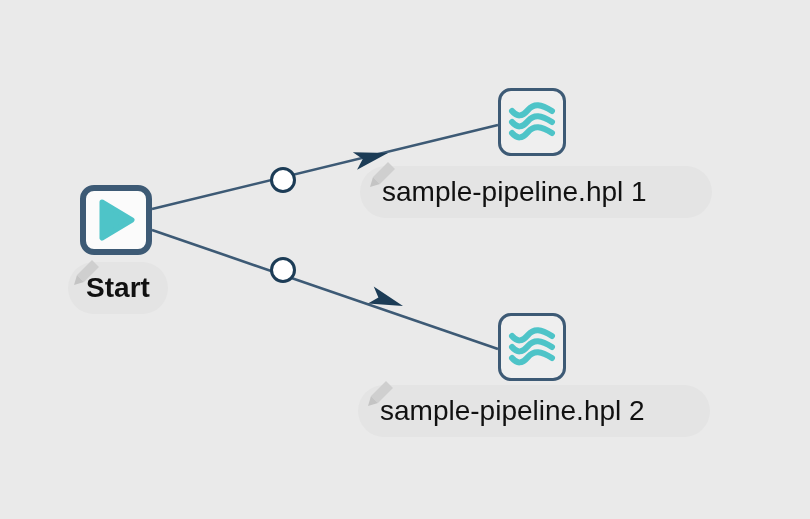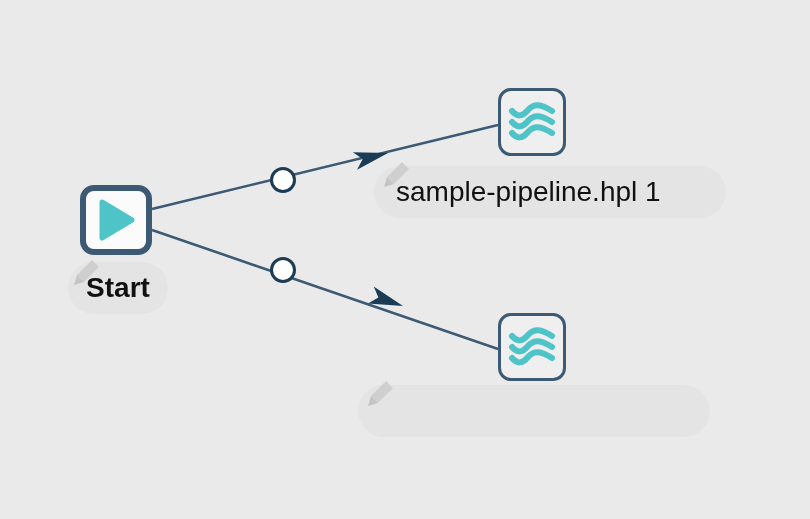--- a/index.html
+++ b/index.html
@@ -74,21 +74,21 @@
   }
   .label-start {
     left: 68px;
     top: 262px;
     width: 100px;
     justify-content: center;
     padding: 0 10px;
     font-weight: bold;
   }
   .label-pipe-1 {
-    left: 374px;
+    left: 360px;
     top: 166px;
     width: 352px;
   }
   .label-pipe-2 {
     left: 358px;
     top: 385px;
     width: 352px;
   }
   .label-text {
     position: relative;
@@ -171,15 +171,16 @@
       <path d="M 7 19 L 14 26 L 4 29 Z" fill="#c4c4c4"></path>
     </svg>
     <span class="label-text">sample-pipeline.hpl 1</span>
   </div>
 
   <div class="label-pill label-pipe-2">
     <svg class="pencil-icon" viewBox="0 0 34 34" xmlns="http://www.w3.org/2000/svg">
       <path d="M 22 4 L 29 11 L 14 26 L 7 19 Z" fill="#cfcfcf"></path>
       <path d="M 7 19 L 14 26 L 4 29 Z" fill="#c4c4c4"></path>
     </svg>
+    <span class="label-text">sample-pipeline.hpl 2</span>
   </div>
 
 </div>
 
 </body></html>

